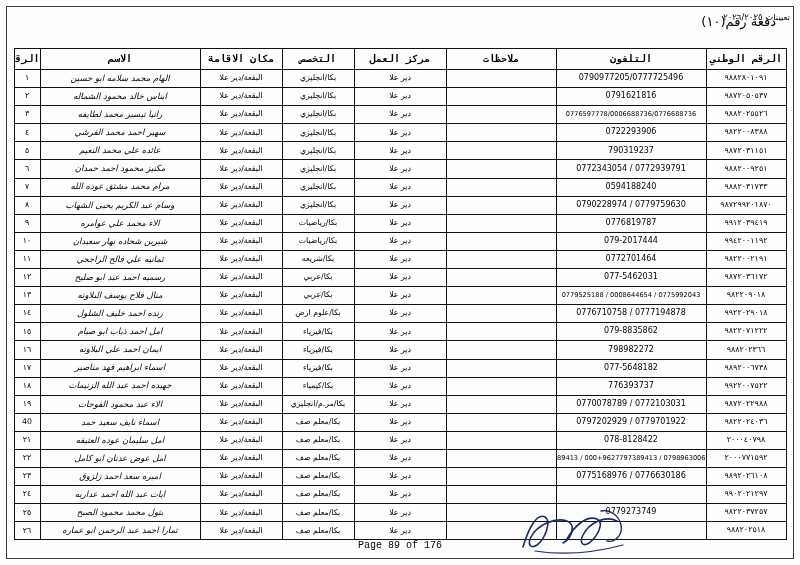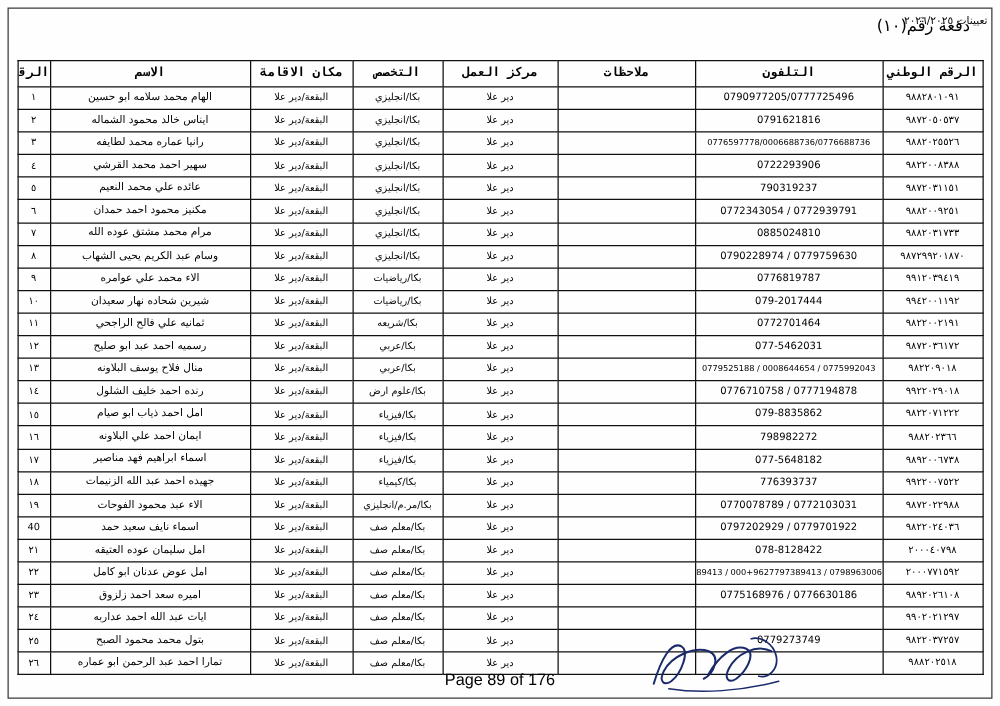--- a/index.html
+++ b/index.html
@@ -82,34 +82,34 @@
   }
   col.c-num { width: 26px; }
   col.c-name { width: 160px; }
   col.c-place { width: 82px; }
   col.c-spec { width: 72px; }
   col.c-center { width: 92px; }
   col.c-notes { width: 110px; }
   col.c-phone { width: 150px; }
   col.c-nid { width: 80px; }
 
-  .cell-name { text-align: center; font-size: 8.5px; }
+  .cell-name { text-align: center; font-size: 8.5px; font-style: italic; }
   .cell-phone { font-size: 8px; }
   .cell-nid { font-size: 8px; letter-spacing: 0.2px; }
   .cell-small { font-size: 7.8px; }
   .two-line { font-size: 6.6px; line-height: 1.15; white-space: normal; }
 
   .footer {
     position: absolute;
     left: 0;
     right: 0;
     bottom: 14px;
     text-align: center;
-    font-size: 13px;
-    font-family: Liberation Sans, sans-serif;
+    font-size: 10px;
+    font-family: Liberation Mono, monospace;
     direction: ltr;
   }
   .signature {
     position: absolute;
     left: 505px;
     bottom: 6px;
     width: 150px;
     height: 60px;
     pointer-events: none;
   }
@@ -171,21 +171,21 @@
           <td class="cell-name">ايناس خالد محمود الشماله</td>
           <td class="cell-small">٢</td>
         </tr>
         <tr>
           <td class="cell-nid">٩٨٨٢٠٢٥٥٢٦</td>
           <td class="cell-phone two-line">0776597778/0006688736/0776688736</td>
           <td class="cell-small"></td>
           <td class="cell-small">دير علا</td>
           <td class="cell-small">بكا/انجليزي</td>
           <td class="cell-small">البقعة/دير علا</td>
-          <td class="cell-name">رانيا عماره محمد لطايفه</td>
+          <td class="cell-name">رانيا تيسير محمد لطايفه</td>
           <td class="cell-small">٣</td>
         </tr>
         <tr>
           <td class="cell-nid">٩٨٢٢٠٠٨٣٨٨</td>
           <td class="cell-phone">0722293906</td>
           <td class="cell-small"></td>
           <td class="cell-small">دير علا</td>
           <td class="cell-small">بكا/انجليزي</td>
           <td class="cell-small">البقعة/دير علا</td>
           <td class="cell-name">سهير احمد محمد القرشي</td>
@@ -206,21 +206,21 @@
           <td class="cell-phone">0772939791 / 0772343054</td>
           <td class="cell-small"></td>
           <td class="cell-small">دير علا</td>
           <td class="cell-small">بكا/انجليزي</td>
           <td class="cell-small">البقعة/دير علا</td>
           <td class="cell-name">مكنيز محمود احمد حمدان</td>
           <td class="cell-small">٦</td>
         </tr>
         <tr>
           <td class="cell-nid">٩٨٨٢٠٣١٧٣٣</td>
-          <td class="cell-phone">0885024810</td>
+          <td class="cell-phone">0594188240</td>
           <td class="cell-small"></td>
           <td class="cell-small">دير علا</td>
           <td class="cell-small">بكا/انجليزي</td>
           <td class="cell-small">البقعة/دير علا</td>
           <td class="cell-name">مرام محمد مشتق عوده الله</td>
           <td class="cell-small">٧</td>
         </tr>
         <tr>
           <td class="cell-nid">٩٨٧٢٩٩٢٠١٨٧٠</td>
           <td class="cell-phone">0779759630 / 0790228974</td>

